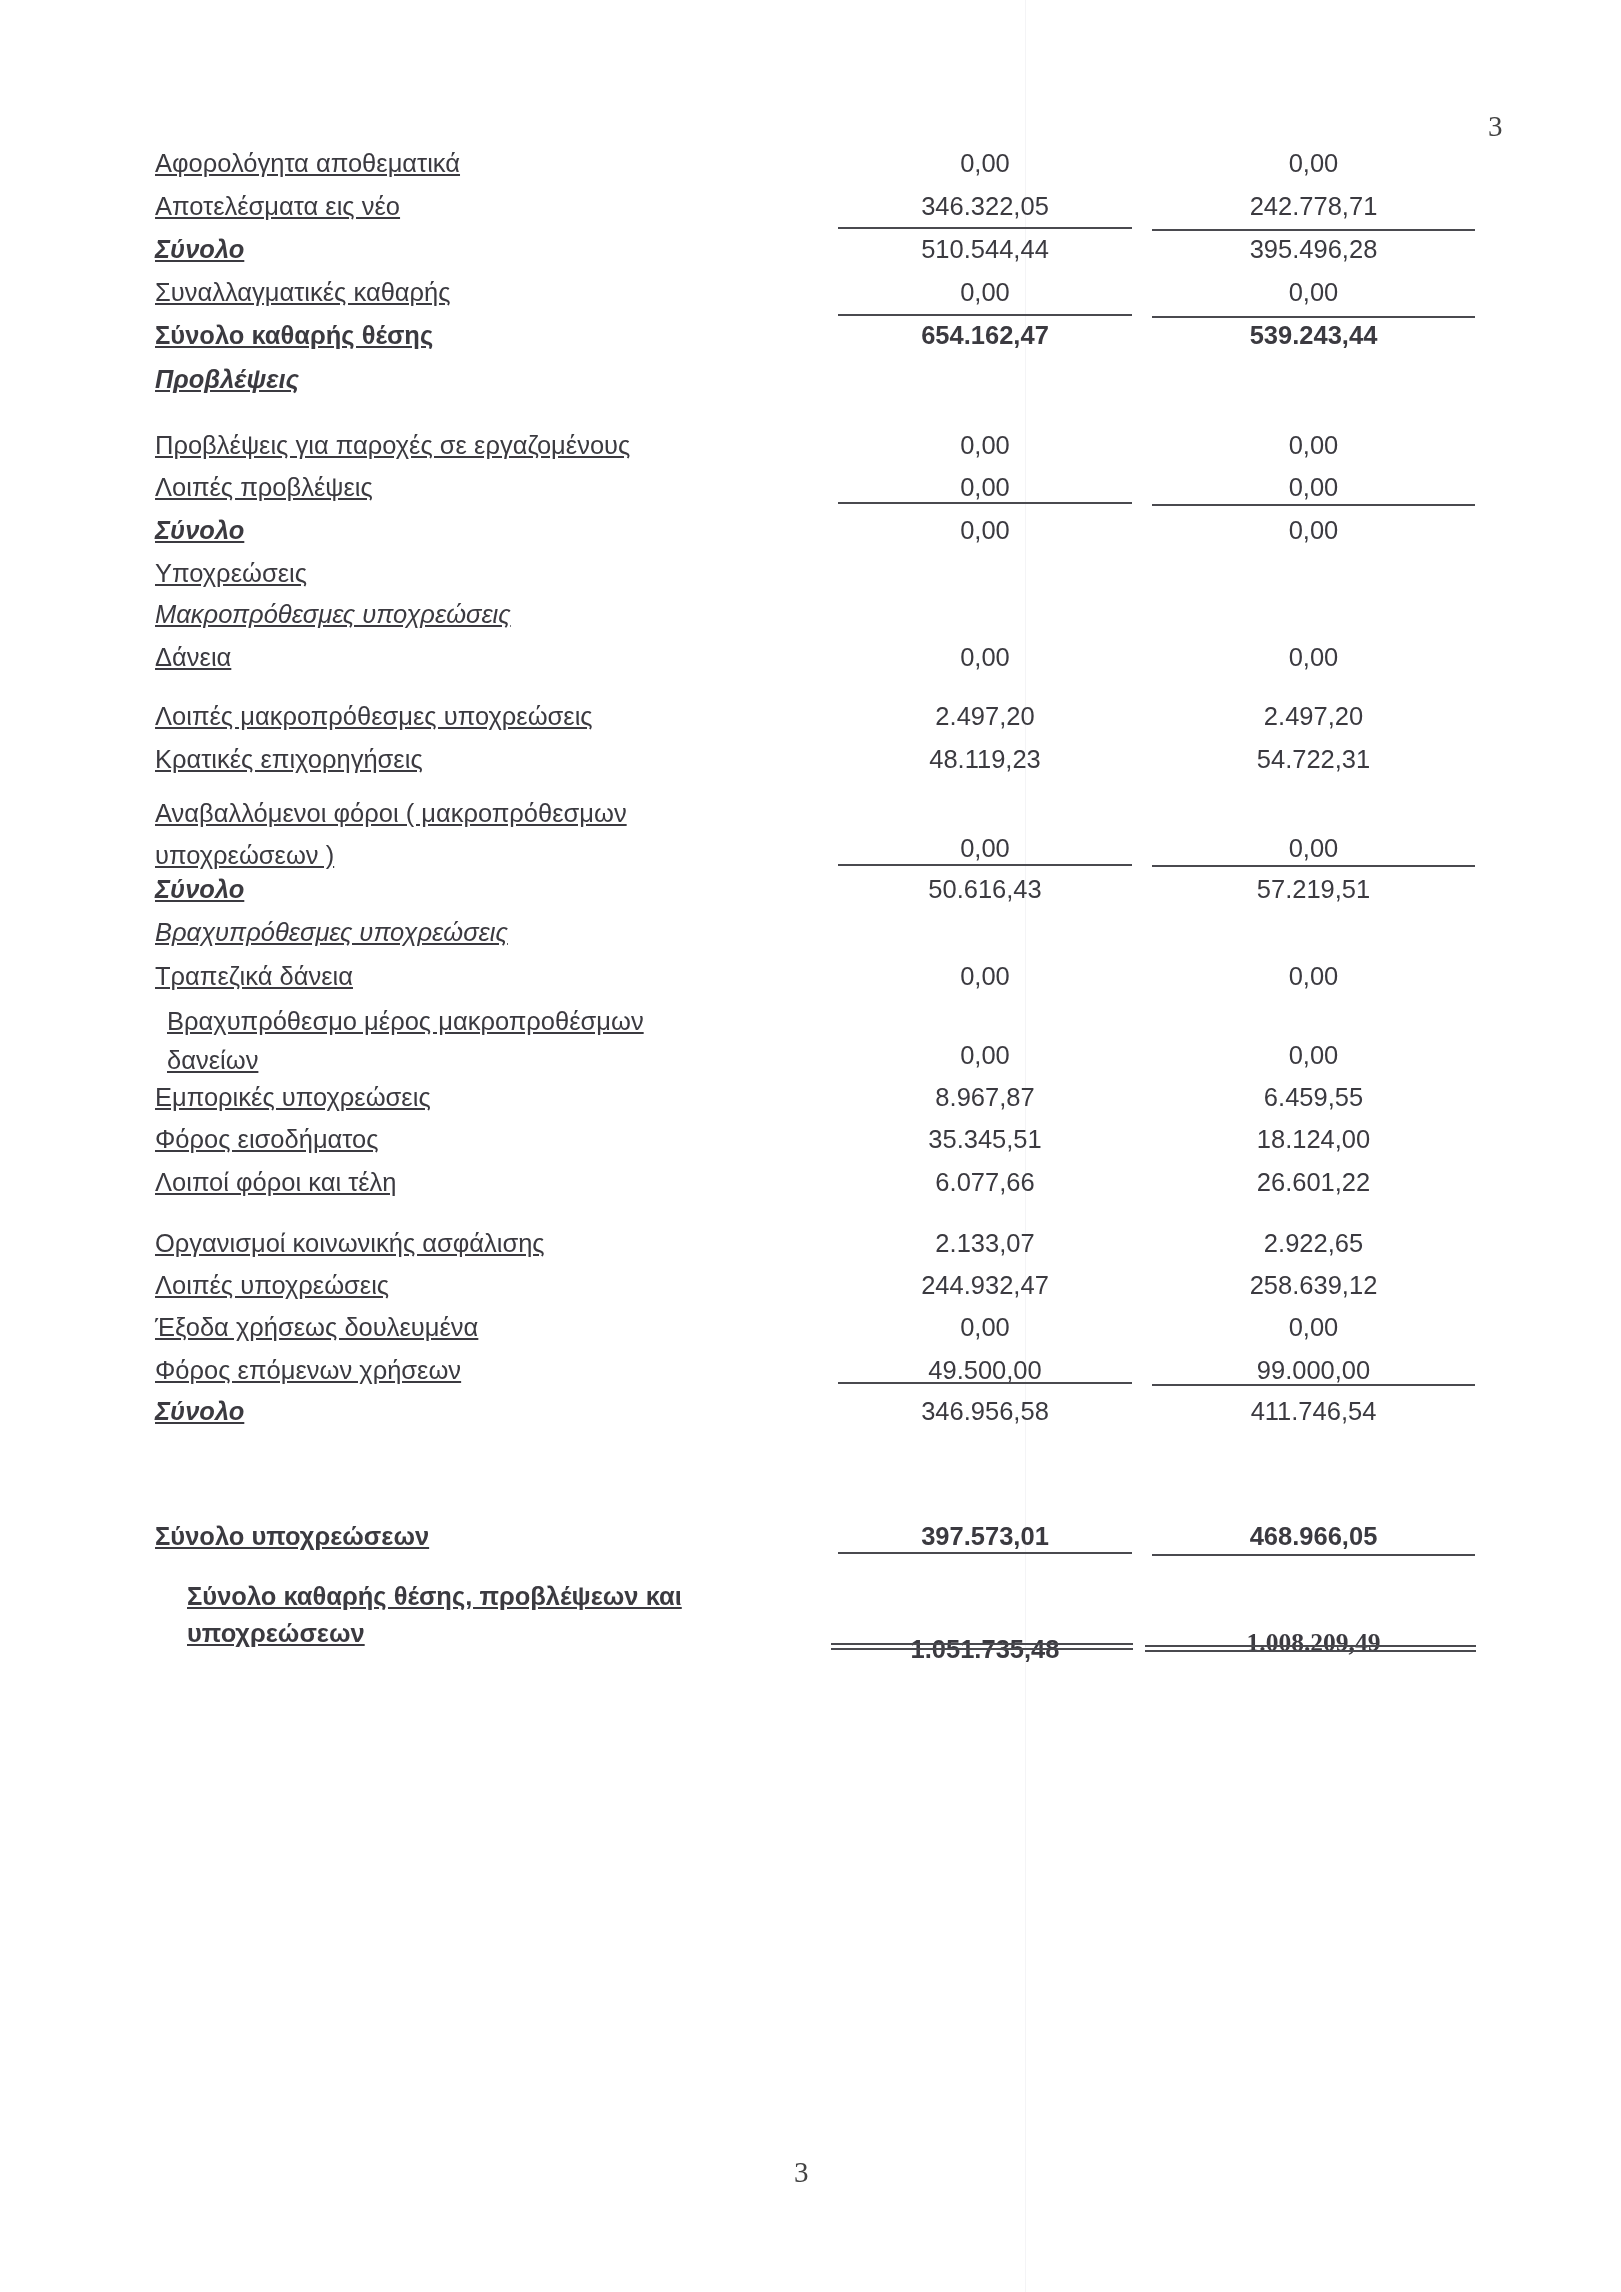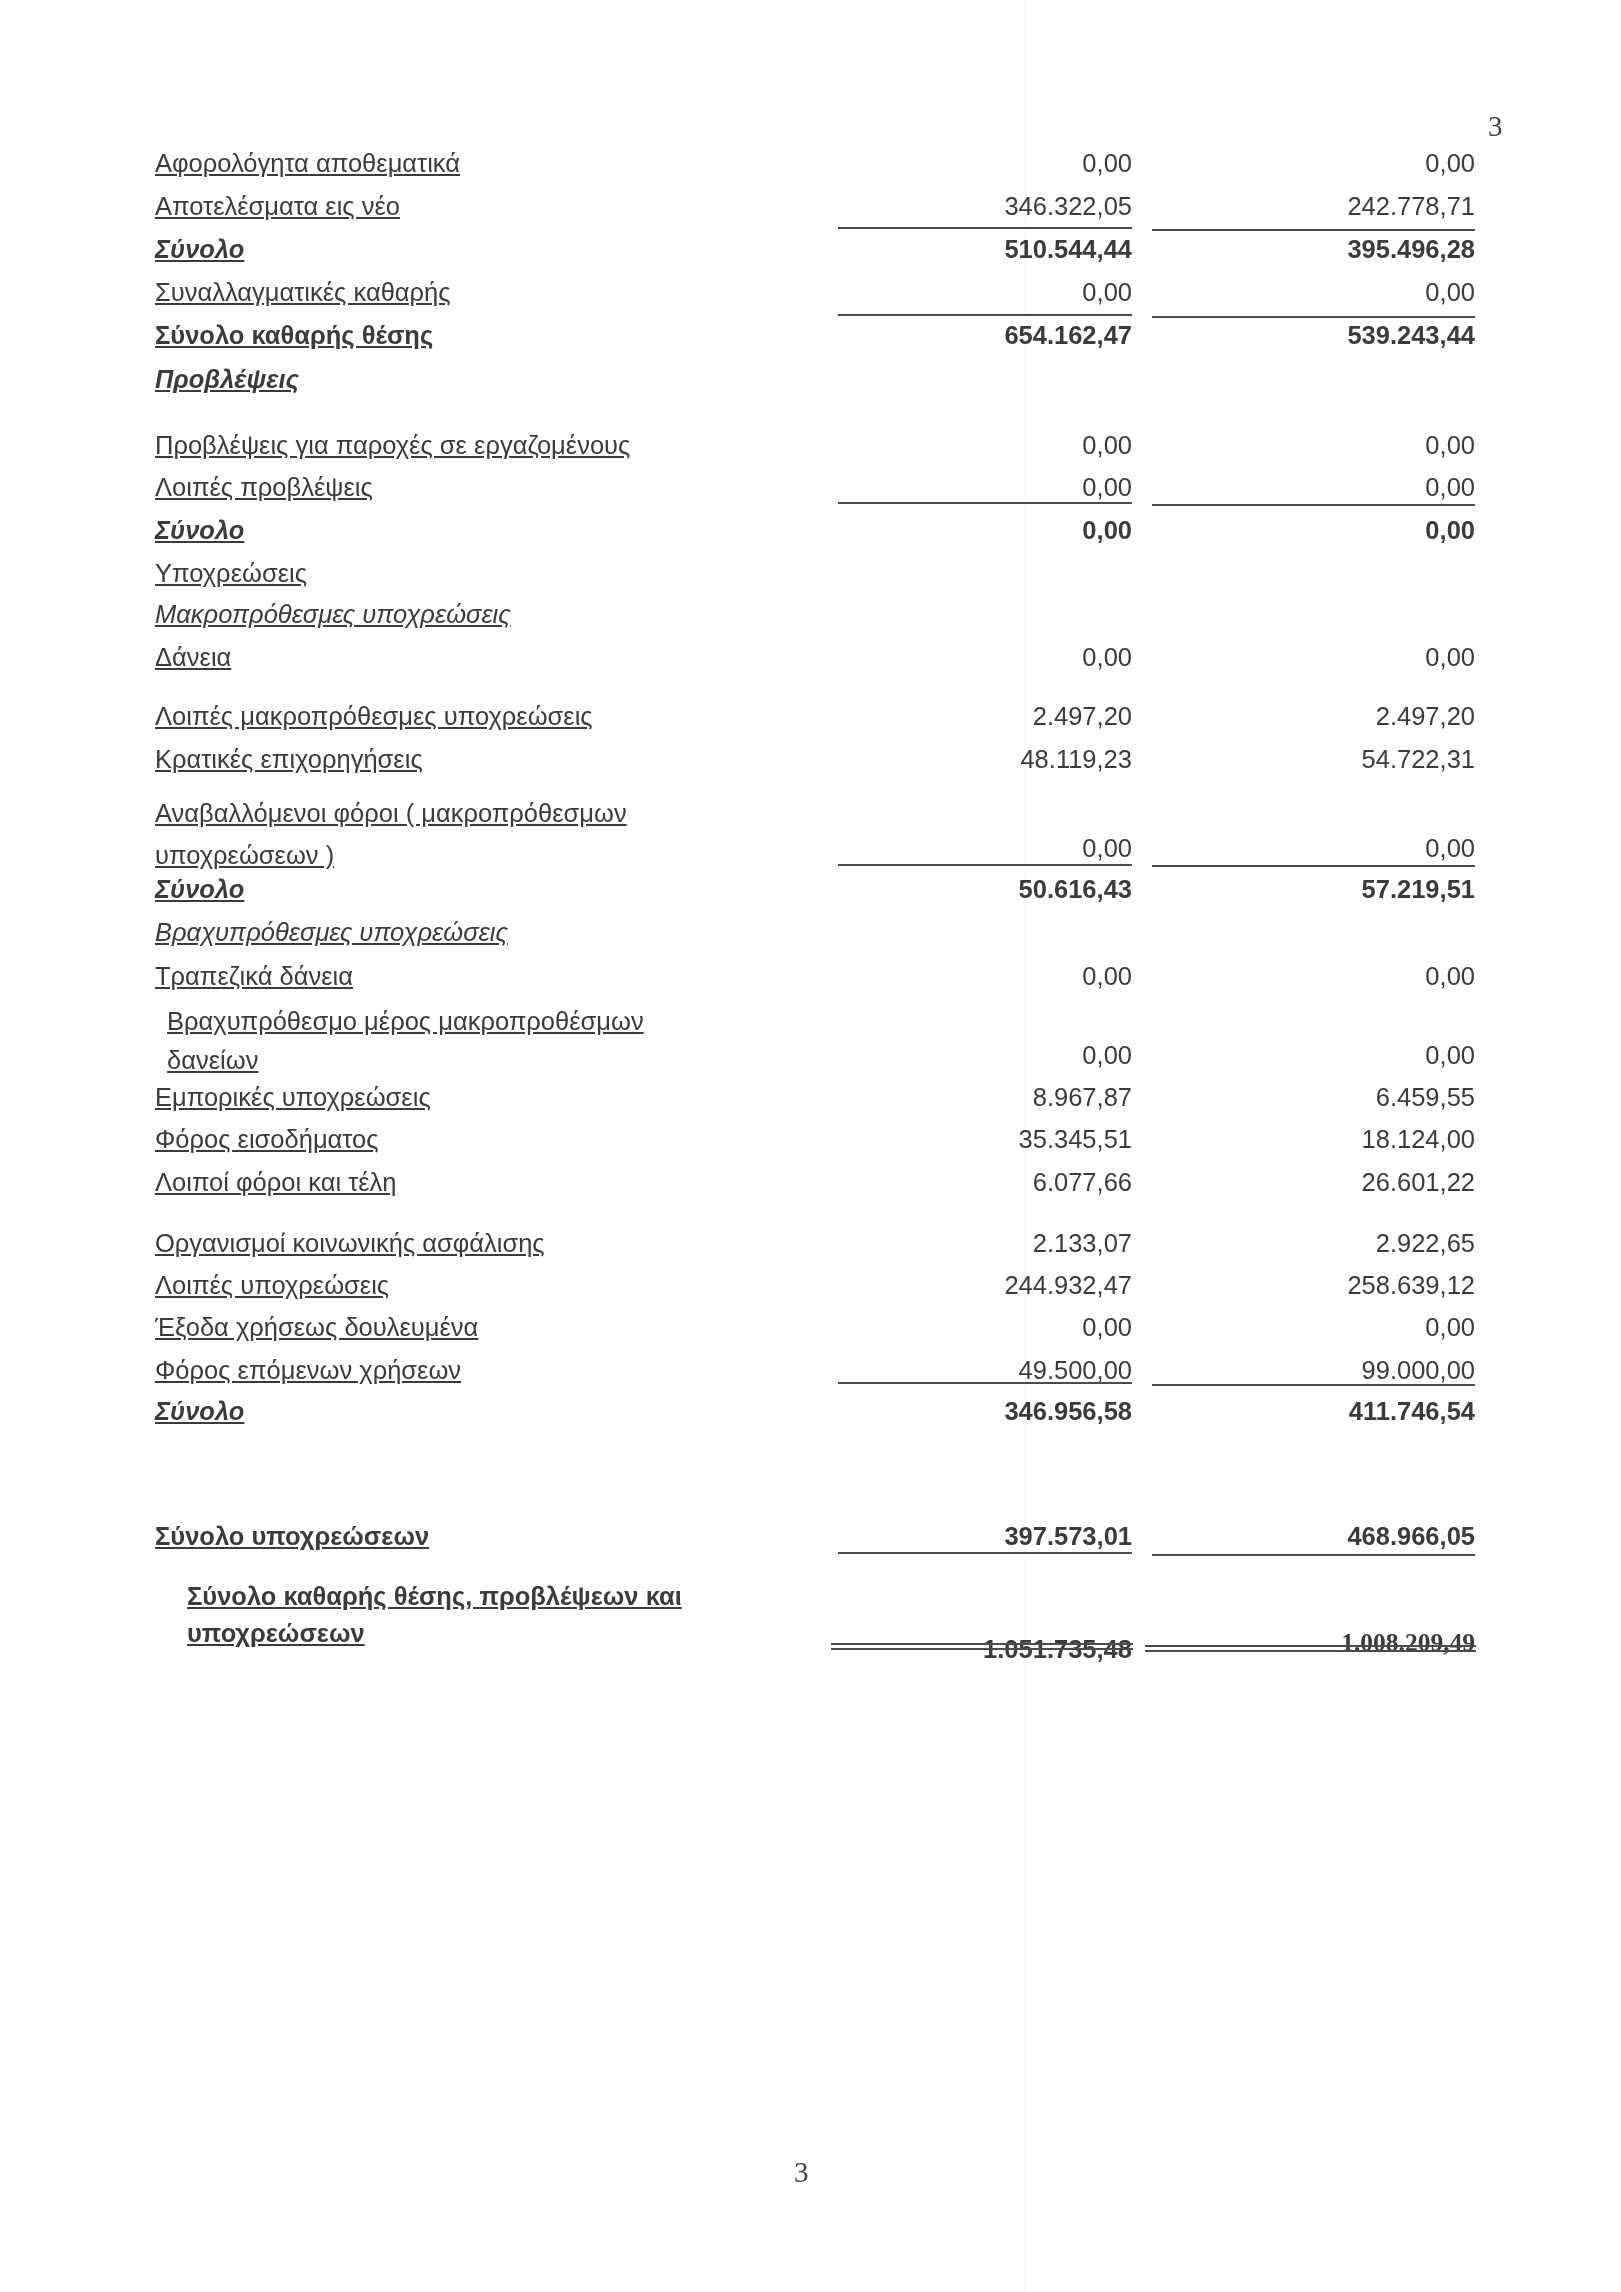--- a/index.html
+++ b/index.html
@@ -40,29 +40,29 @@
   }
   .row .label {
     position: absolute;
     left: 155px;
     width: 568px;
     white-space: normal;
     text-decoration: underline;
   }
   .row .v1, .row .v2 {
     position: absolute;
-    text-align: right;
+    text-align: center;
     white-space: nowrap;
   }
   .row .v1 { left: 838px; width: 294px; }
   .row .v2 { left: 1152px; width: 323px; }
   .bold .label, .bold .v1, .bold .v2 { font-weight: bold; }
   .italic .label { font-style: italic; }
   .bolditalic .label { font-weight: bold; font-style: italic; }
-  .bolditalic .v1, .bolditalic .v2 { font-weight: bold; }
+  .bolditalic .v1, .bolditalic .v2 { font-weight: normal; }
   .rule {
     position: absolute;
     height: 0;
     border-top: 2px solid #4a4a4f;
   }
   .rule.c1 { left: 838px; width: 294px; }
   .rule.c2 { left: 1152px; width: 323px; }
   .rule.double {
     border-top: 2px solid #4a4a4f;
     border-bottom: 2px solid #4a4a4f;

